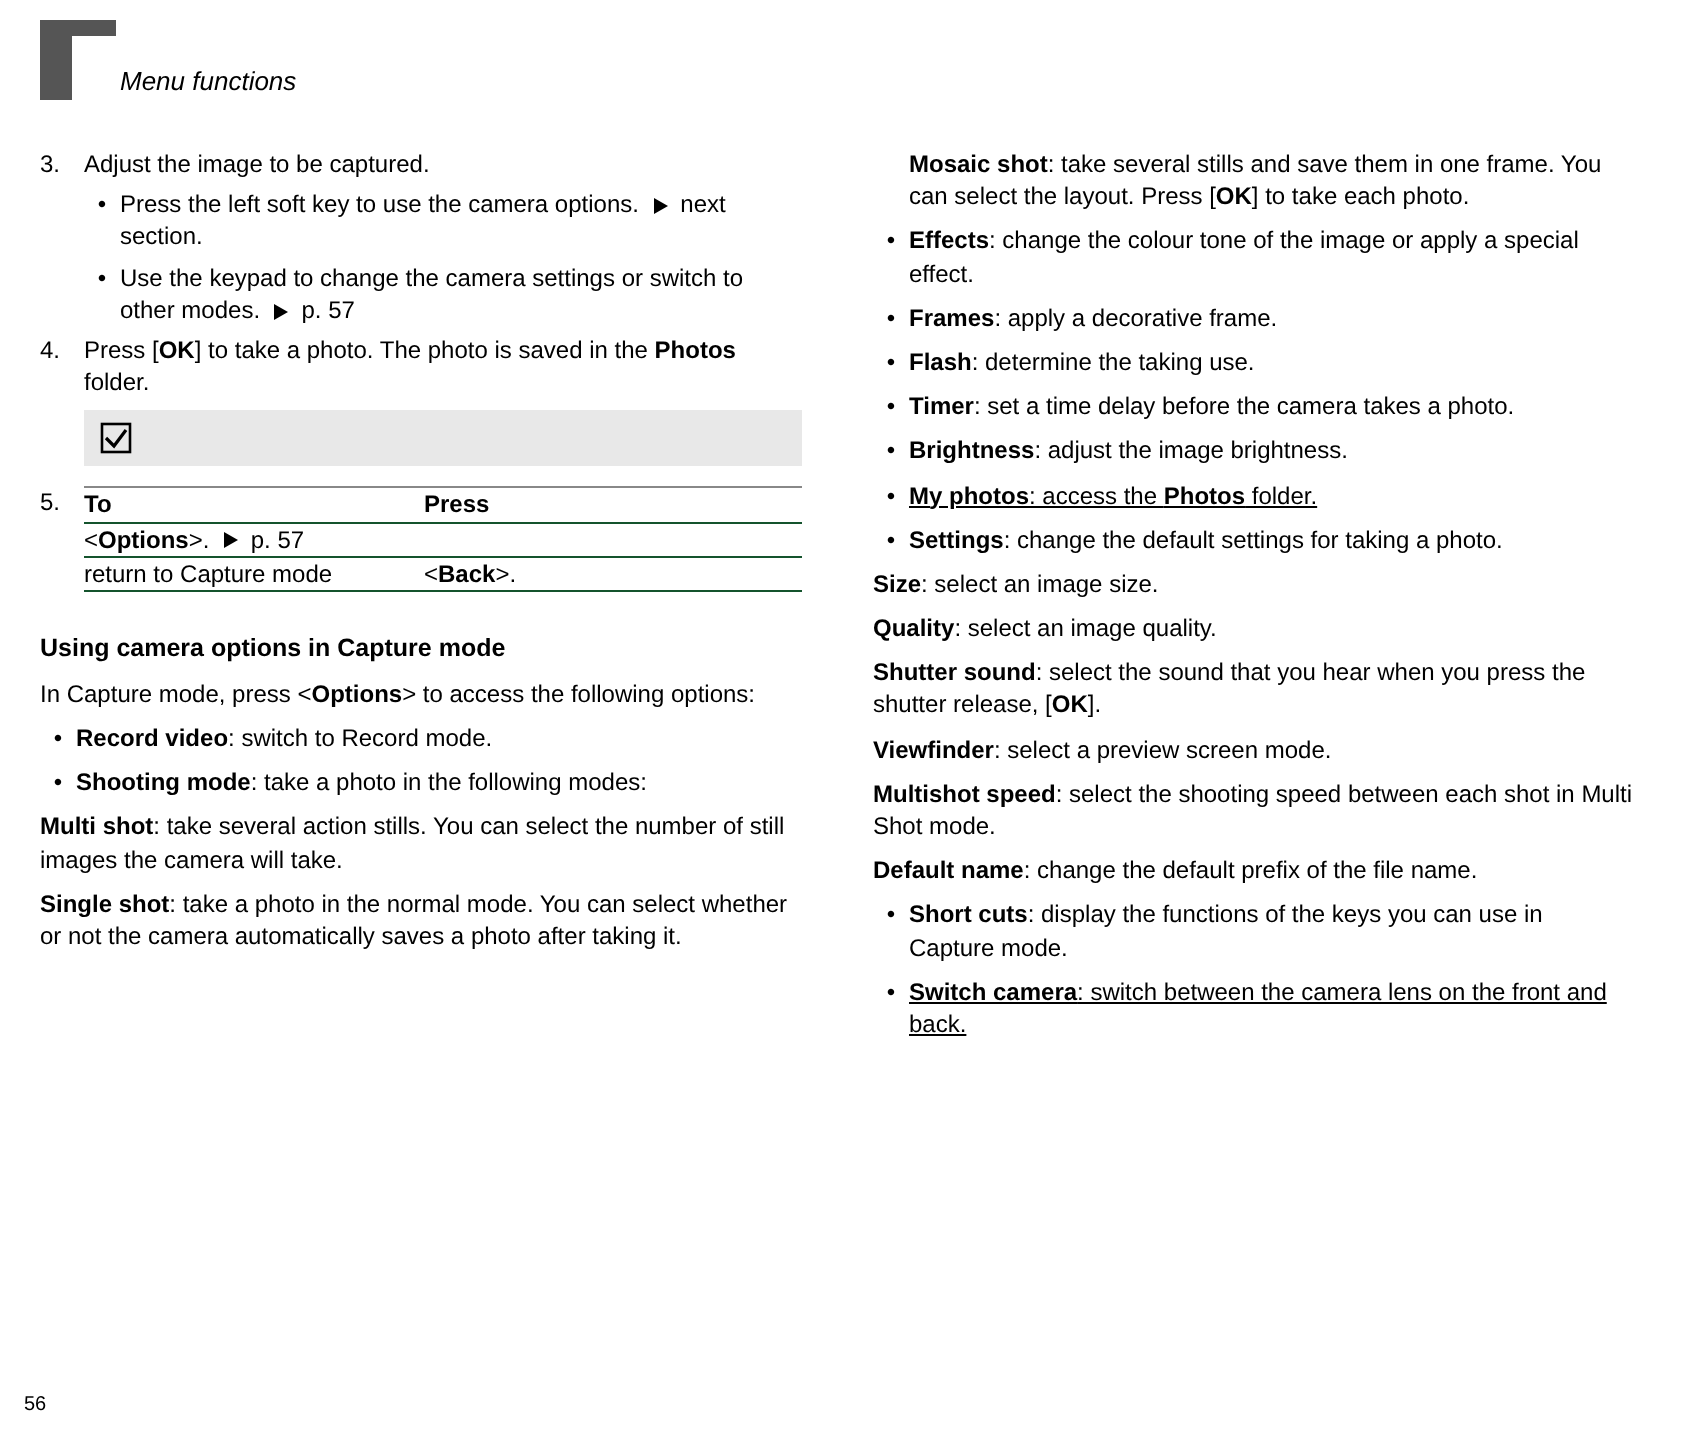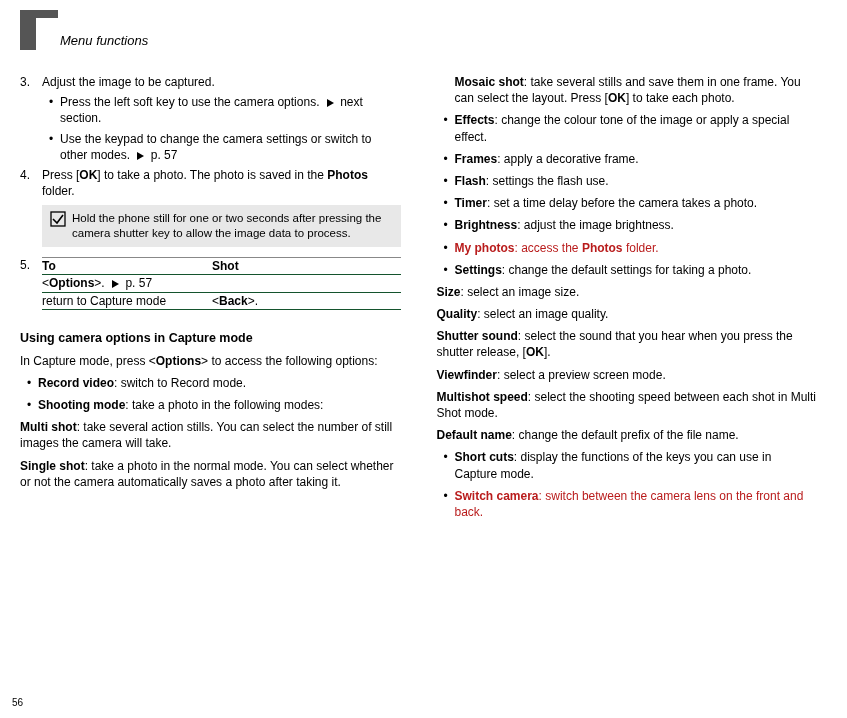--- a/index.html
+++ b/index.html
@@ -117,21 +117,21 @@
   .blist .dot {
     width: 18px;
     flex-shrink: 0;
     text-align: center;
   }
   .blist .body { flex: 1; }
   .indent-para {
     margin-left: 18px;
     margin-bottom: 6px;
   }
-  .link { color: #b91c1c; }
+  .link { color: #000000; text-decoration: underline; }
   .pagenum {
     position: absolute;
     left: 12px;
     bottom: 10px;
     font-size: 10px;
   }
 </style>
 </head>
 <body>
 
@@ -178,29 +178,28 @@
         </div>
       </div>
 
       <div class="note-box">
         <div class="note-icon">
           <svg width="16" height="16" viewBox="0 0 16 16">
             <rect x="1" y="1" width="14" height="14" fill="none" stroke="#000" stroke-width="1.3"></rect>
             <path d="M3 8 L7 12 L13 4" fill="none" stroke="#000" stroke-width="1.6"></path>
           </svg>
         </div>
-        <div>Hold the phone still for one or two seconds after pressing the camera shutter key to allow the image data to process.</div>
       </div>
 
       <div style="display:flex;">
         <div class="step-num">5.</div>
         <div class="tbl" style="margin-left:0; flex:1;">
           <div class="tbl-row tbl-head">
             <div class="tbl-c1">To</div>
-            <div class="tbl-c2">Shot</div>
+            <div class="tbl-c2">Press</div>
           </div>
           <div class="tbl-row">
             <div class="tbl-c2">
               <span>&lt;</span><span class="bold">Options</span><span>&gt;.</span>
               <span class="tri"></span>
               <span>p. 57</span>
             </div>
           </div>
           <div class="tbl-row">
             <div class="tbl-c1">return to Capture mode</div>
@@ -252,21 +251,21 @@
         <div class="body"><span class="bold">Effects</span><span>: change the colour tone of the image or apply a special effect.</span></div>
       </div>
 
       <div class="blist">
         <span class="dot">•</span>
         <div class="body"><span class="bold">Frames</span><span>: apply a decorative frame.</span></div>
       </div>
 
       <div class="blist">
         <span class="dot">•</span>
-        <div class="body"><span class="bold">Flash</span><span>: settings the flash use.</span></div>
+        <div class="body"><span class="bold">Flash</span><span>: determine the taking use.</span></div>
       </div>
 
       <div class="blist">
         <span class="dot">•</span>
         <div class="body"><span class="bold">Timer</span><span>: set a time delay before the camera takes a photo.</span></div>
       </div>
 
       <div class="blist">
         <span class="dot">•</span>
         <div class="body"><span class="bold">Brightness</span><span>: adjust the image brightness.</span></div>

